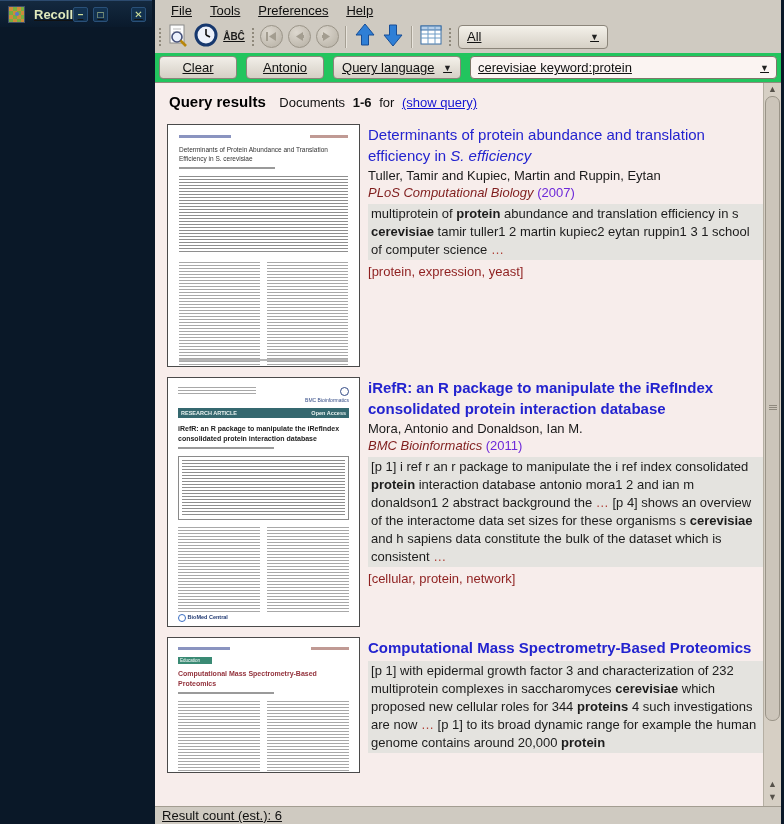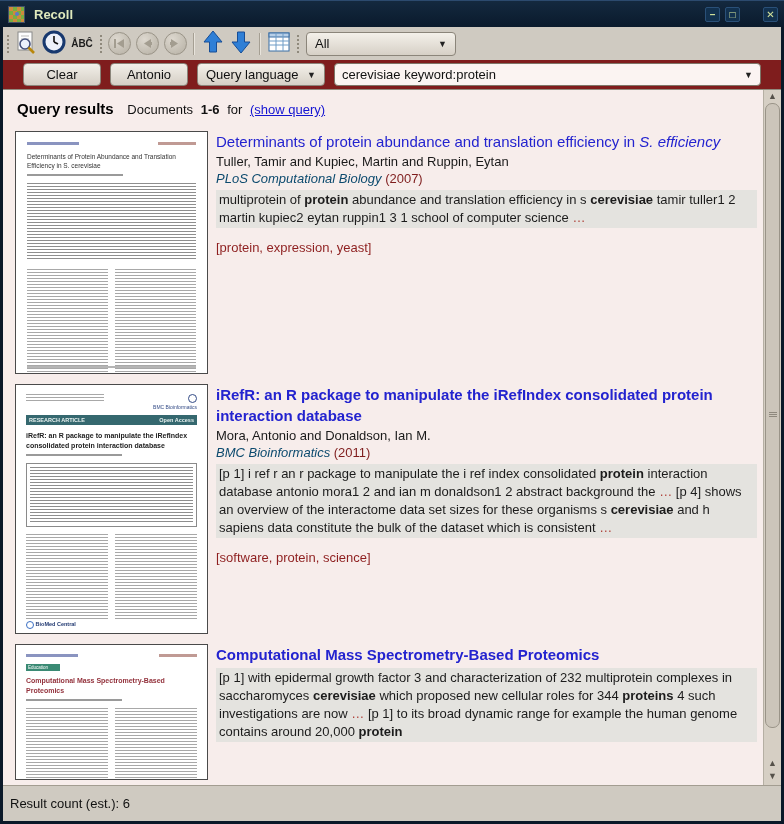--- a/index.html
+++ b/index.html
@@ -1,19 +1,19 @@
 <!DOCTYPE html>
 <html><head>
 <meta charset="utf-8">
 <style>
   * { margin:0; padding:0; box-sizing:border-box; }
   html,body { width:784px; height:824px; }
   body { font-family:"Liberation Sans","DejaVu Sans",sans-serif; font-size:13px; color:#111; }
 
-  .window { position:relative; width:784px; height:824px; background:#0a1828; display:flex; flex-direction:column; }
+  .window { position:relative; width:784px; height:824px; background:#0a1828; display:flex; flex-direction:row;text-decoration:underline; }
 
   
   .titlebar { height:27px; background:linear-gradient(#14293f,#0a1a2c); border-top:1px solid #2c4a6e;
               display:flex; align-items:center; padding:0 6px; flex:0 0 auto; }
   .appicon { width:17px; height:17px; margin-left:2px; border:1px solid #42506a;
              background:repeating-conic-gradient(#78ae3f 0% 25%, #cd8a3c 0% 50%); background-size:8px 8px; position:relative; }
   .appicon::after { content:""; position:absolute; left:6px; top:5px; width:4px; height:4px; border-radius:50%; background:#5a78c8; }
   .apptitle { color:#dfe9bd; font-weight:bold; font-size:13px; margin-left:9px; }
   .winbtns { margin-left:auto; display:flex; align-items:center; gap:5px; }
   .wbtn { width:15px; height:15px; background:#12314f; border:1px solid #2a5078; border-radius:2px;
@@ -34,21 +34,21 @@
   .tsep { width:2px; height:22px; margin:0 4px; border-left:1px solid #a59f93; border-right:1px solid #e8e4dc; }
   .abc { font-size:10px; font-weight:bold; color:#1c1c1c; letter-spacing:0; }
   .navcircle { width:23px; height:23px; border-radius:50%; border:1px solid #9a9488;
                background:radial-gradient(circle at 35% 30%, #ddd8cf, #b5afa3); display:flex; align-items:center; justify-content:center; }
   .combo { height:24px; background:linear-gradient(#f4f1ea,#d6d0c6); border:1px solid #8b857a; border-radius:4px;
            display:flex; align-items:center; padding:0 8px; gap:8px; }
   .combo .arrow { margin-left:auto; font-size:9px; color:#222; }
   .combo.all { width:150px; margin-left:4px; }
 
   
-  .searchrow { height:29px; background:#7f1d1d; display:flex; align-items:center; padding:0 20px; gap:9px; flex:0 0 auto; }
+  .searchrow { height:29px; background:#22c55e; display:flex; align-items:center; padding:0 4px; gap:9px; flex:0 0 auto; }
   .pbtn { width:78px; height:23px; background:linear-gradient(#f2efe9,#d5cfc5); border:1px solid #8b857a; border-radius:4px;
           text-align:center; line-height:21px; color:#101010; }
   .combo.qlang { width:128px; height:23px; }
   .querybox { flex:1; height:23px; background:#fbf4f2; border:1px solid #7d7668; border-radius:4px;
               display:flex; align-items:center; padding:0 7px; }
   .querybox .arrow { margin-left:auto; font-size:9px; color:#222; }
 
   
   .results { flex:1 1 auto; position:relative; background:#f7edeb; border-top:1px solid #918b7e; overflow:hidden; }
   .rs-scroll { position:absolute; top:0; right:0; bottom:0; width:18px; background:#d6cfc4; border-left:1px solid #b5afa3; }
@@ -66,25 +66,25 @@
   .rheader .h-docs { font-size:13px; margin-left:10px; }
   .rheader .h-range { font-weight:bold; }
   .rheader .h-link { color:#1414d2; text-decoration:underline; }
 
   .result { display:flex; margin-bottom:10px; }
   .detail { width:541px; margin-left:8px; }
   .rtitle { font-size:15px; line-height:21px; color:#2323cf; }
   .rtitle.bold { font-weight:bold; }
   .rauthors { font-size:13px; line-height:17px; color:#1a1a1a; margin-top:1px; }
   .rjournal { font-size:13px; line-height:17px; }
-  .rjournal .jname { color:#0c4a6e; font-style:italic; }
-  .rjournal .jyear { color:#7f1d1d; }
+  .rjournal .jname { color:#7f1d1d; font-style:italic; }
+  .rjournal .jyear { color:#6d28d9; }
   .rsnip { background:#e4e3df; color:#1c1c1c; font-size:13px; line-height:18px; padding:1px 3px; margin-top:3px; }
   .rsnip .ell { color:#b0423a; }
-  .rkeys { color:#8e1f1f; font-size:13px; line-height:17px; margin-top:11px; }
+  .rkeys { color:#8e1f1f; font-size:13px; line-height:17px; margin-top:3px; }
 
   
   .thumb { width:193px; background:#fff; border:1px solid #4a4a4a; flex:0 0 auto; overflow:hidden; position:relative; }
   .thumb1 { height:243px; padding:10px 11px; }
   .thumb2 { height:250px; padding:9px 10px; }
   .thumb3 { height:136px; padding:9px 10px; }
   .tl { background-image:repeating-linear-gradient(to bottom,#8e8e8e 0,#8e8e8e 1px,rgba(0,0,0,0) 1px,rgba(0,0,0,0) 3px); }
   .tl-light { background-image:repeating-linear-gradient(to bottom,#a8a8a8 0,#a8a8a8 1px,rgba(0,0,0,0) 1px,rgba(0,0,0,0) 3px); }
   .t-head { display:flex; justify-content:space-between; margin-bottom:7px; }
   .t-link { height:3px; }
@@ -109,21 +109,21 @@
   .t2-cols .t-col { height:86px; }
   .t2-foot { position:absolute; bottom:4px; left:10px; font-size:5.5px; font-weight:bold; color:#223a72; }
   .t2-foot .circ { display:inline-block; width:8px; height:8px; border:1.5px solid #3a6fc4; border-radius:50%; vertical-align:middle; }
 
   .t3-banner { width:34px; height:7px; background:#3a8a74; color:#fff; font-size:4.5px; line-height:7px;
                padding-left:2px; margin-bottom:5px; }
   .t3-title { font-size:7px; line-height:9.5px; font-weight:bold; color:#93323c; margin-bottom:4px; }
   .t3-cols .t-col { height:70px; }
 
   
-  .statusbar { height:36px; background:#cfcac1; border-top:1px solid #a39d91; display:flex; align-items:center;
+  .statusbar { height:18px; background:#cfcac1; border-top:1px solid #a39d91; display:flex; align-items:center;
                padding-left:7px; flex:0 0 auto; }
   .bottomframe { height:3px; background:#0a1828; flex:0 0 auto; }
   .sideframe { position:absolute; top:27px; bottom:0; width:3px; background:#0a1828; z-index:5; }
   .sideframe.left { left:0; } .sideframe.right { right:0; }
   .inner { position:relative; margin:0 3px; display:flex; flex-direction:column; flex:1 1 auto; min-height:0; }
 </style>
 </head>
 <body>
 
 <div class="window">
@@ -136,20 +136,26 @@
       <div class="wbtn">□</div>
       <div class="wbtn close">✕</div>
     </div>
   </div>
 
   <div class="sideframe left"></div>
   <div class="sideframe right"></div>
 
   <div class="inner">
 
+    <div class="menubar">
+      <div class="menu-item">File</div>
+      <div class="menu-item">Tools</div>
+      <div class="menu-item">Preferences</div>
+      <div class="menu-item">Help</div>
+    </div>
 
     <div class="toolbar">
       <div class="handle"></div>
       <div class="tbtn">
         <span>
           <svg width="24" height="24" viewBox="0 0 24 24">
             <rect x="4" y="2" width="14" height="18" fill="#fdfdfd" stroke="#8a8a8a"></rect>
             <line x1="7" y1="6" x2="15" y2="6" stroke="#bbb"></line>
               <line x1="7" y1="9" x2="15" y2="9" stroke="#bbb"></line>
             <circle cx="11" cy="14" r="5" fill="rgba(220,230,250,0.5)" stroke="#44507a" stroke-width="1.6"></circle>
@@ -302,21 +308,21 @@
             <div class="t2-foot"><span class="circ"></span> <span>BioMed Central</span></div>
           </div>
           <div class="detail">
             <div class="rtitle bold"><span>iRefR: an R package to manipulate the iRefIndex consolidated protein interaction database</span></div>
             <div class="rauthors">Mora, Antonio and Donaldson, Ian M.</div>
             <div class="rjournal">
               <span class="jname">BMC Bioinformatics</span>
               <span class="jyear">(2011)</span>
             </div>
             <div class="rsnip"><span>[p 1] i ref r an r package to manipulate the i ref index consolidated </span><span style="font-weight: bold;">protein</span><span> interaction database antonio mora1 2 and ian m donaldson1 2 abstract background the </span><span class="ell"> … </span><span> [p 4] shows an overview of the interactome data set sizes for these organisms s </span><span style="font-weight: bold;">cerevisiae</span><span> and h sapiens data constitute the bulk of the dataset which is consistent </span><span class="ell"> … </span></div>
-            <div class="rkeys">[software, protein, science]</div>
+            <div class="rkeys">[cellular, protein, network]</div>
           </div>
         </div>
 
         <div class="result">
           <div class="thumb thumb3">
             <div class="t-head">
                 <span class="t-link l"></span>
                 <span class="t-link r"></span>
               </div>
             <div class="t3-banner">Education</div>

